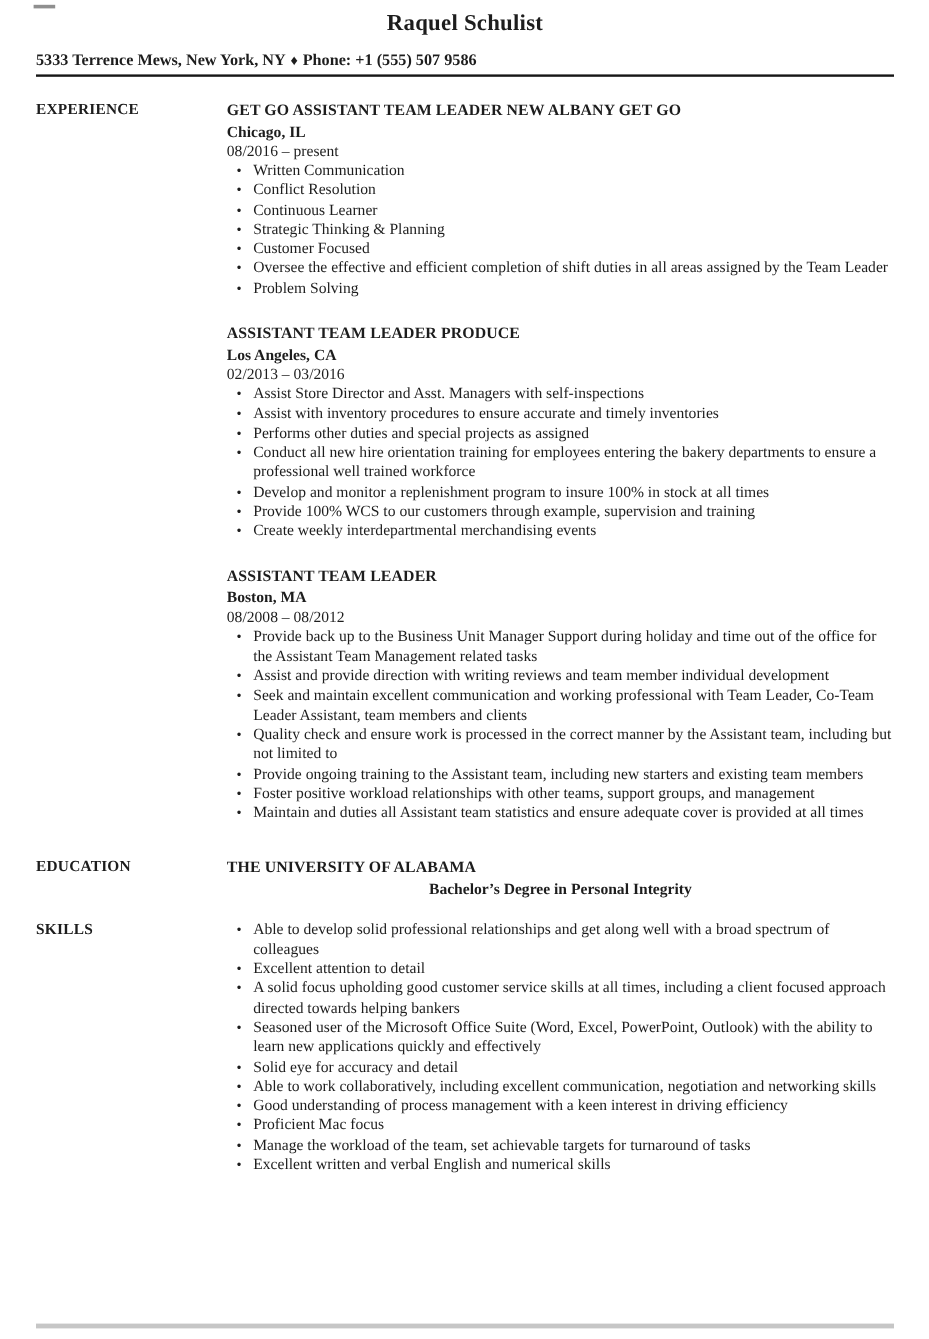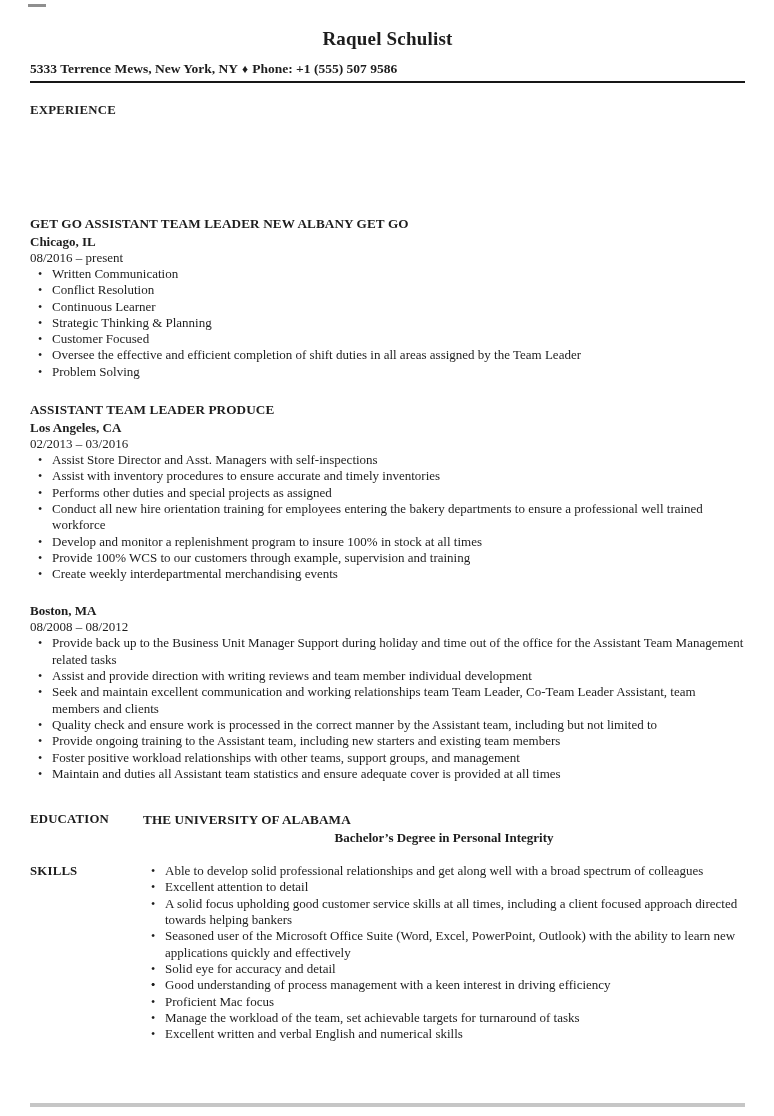--- a/index.html
+++ b/index.html
@@ -12,21 +12,21 @@
   body{
     width:774px;height:1116px;
     font-family:"Liberation Serif","DejaVu Serif",serif;
     color:var(--text);
     overflow:hidden;
   }
   .page{
     position:relative;
     width:774px;height:1116px;
     background:#ffffff;
-    padding:28px 29px 0 30px;
+    padding:9px 29px 0 30px;
   }
   .artifact-dash{
     position:absolute;left:28px;top:4px;
     width:18px;height:3px;background:#8f8f8f;
   }
   .resume-name{
     text-align:center;
     font-size:19px;font-weight:bold;
     line-height:21px;
     margin-bottom:12px;
@@ -47,22 +47,22 @@
   .section-row{
     display:flex;align-items:flex-start;
   }
   .section-row + .section-row{margin-top:0;}
   .section-label{
     width:113px;flex:0 0 113px;
     font-size:12.8px;font-weight:bold;
     line-height:17px;
     letter-spacing:.2px;
   }
-  .section-content{flex:1;min-width:0;}
-  .section-experience{margin-bottom:29px;flex-direction:column;}
+  .section-content{flex:1;min-width:0;margin-left:46px;}
+  .section-experience{margin-bottom:29px;}
   .section-education{margin-bottom:17px;}
   .job{margin-bottom:21px;}
   .job:last-child{margin-bottom:0;}
   .job-title{
     font-size:13.2px;font-weight:bold;
     line-height:17px;
     letter-spacing:.1px;
   }
   .job-location{
     font-size:13px;font-weight:bold;
@@ -145,26 +145,27 @@
             <li><span class="bullet-dot">•</span><span>Assist Store Director and Asst. Managers with self-inspections</span></li>
             <li><span class="bullet-dot">•</span><span>Assist with inventory procedures to ensure accurate and timely inventories</span></li>
             <li><span class="bullet-dot">•</span><span>Performs other duties and special projects as assigned</span></li>
             <li><span class="bullet-dot">•</span><span>Conduct all new hire orientation training for employees entering the bakery departments to ensure a professional well trained workforce</span></li>
             <li><span class="bullet-dot">•</span><span>Develop and monitor a replenishment program to insure 100% in stock at all times</span></li>
             <li><span class="bullet-dot">•</span><span>Provide 100% WCS to our customers through example, supervision and training</span></li>
             <li><span class="bullet-dot">•</span><span>Create weekly interdepartmental merchandising events</span></li>
           </ul>
         </article>
         <article class="job">
+          <h2 class="job-title">ASSISTANT TEAM LEADER</h2>
           <div class="job-location">Boston, MA</div>
           <div class="job-dates">08/2008 – 08/2012</div>
           <ul class="bullets">
             <li><span class="bullet-dot">•</span><span>Provide back up to the Business Unit Manager Support during holiday and time out of the office for the Assistant Team Management related tasks</span></li>
             <li><span class="bullet-dot">•</span><span>Assist and provide direction with writing reviews and team member individual development</span></li>
-            <li><span class="bullet-dot">•</span><span>Seek and maintain excellent communication and working relationships team Team Leader, Co-Team Leader Assistant, team members and clients</span></li>
+            <li><span class="bullet-dot">•</span><span>Seek and maintain excellent communication and working professional with Team Leader, Co-Team Leader Assistant, team members and clients</span></li>
             <li><span class="bullet-dot">•</span><span>Quality check and ensure work is processed in the correct manner by the Assistant team, including but not limited to</span></li>
             <li><span class="bullet-dot">•</span><span>Provide ongoing training to the Assistant team, including new starters and existing team members</span></li>
             <li><span class="bullet-dot">•</span><span>Foster positive workload relationships with other teams, support groups, and management</span></li>
             <li><span class="bullet-dot">•</span><span>Maintain and duties all Assistant team statistics and ensure adequate cover is provided at all times</span></li>
           </ul>
         </article>
       </div>
   </section>
 
   <section class="section-row section-education">
@@ -177,21 +178,21 @@
 
   <section class="section-row section-skills">
     <div class="section-label">SKILLS</div>
     <div class="section-content">
       <ul class="bullets">
           <li><span class="bullet-dot">•</span><span>Able to develop solid professional relationships and get along well with a broad spectrum of colleagues</span></li>
           <li><span class="bullet-dot">•</span><span>Excellent attention to detail</span></li>
           <li><span class="bullet-dot">•</span><span>A solid focus upholding good customer service skills at all times, including a client focused approach directed towards helping bankers</span></li>
           <li><span class="bullet-dot">•</span><span>Seasoned user of the Microsoft Office Suite (Word, Excel, PowerPoint, Outlook) with the ability to learn new applications quickly and effectively</span></li>
           <li><span class="bullet-dot">•</span><span>Solid eye for accuracy and detail</span></li>
-          <li><span class="bullet-dot">•</span></li>
+          <li><span class="bullet-dot">•</span><span>Able to work collaboratively, including excellent communication, negotiation and networking skills</span></li>
           <li><span class="bullet-dot">•</span><span>Good understanding of process management with a keen interest in driving efficiency</span></li>
           <li><span class="bullet-dot">•</span><span>Proficient Mac focus</span></li>
           <li><span class="bullet-dot">•</span><span>Manage the workload of the team, set achievable targets for turnaround of tasks</span></li>
           <li><span class="bullet-dot">•</span><span>Excellent written and verbal English and numerical skills</span></li>
         </ul>
     </div>
   </section>
 
   <div class="bottom-bar"></div>
 </div>

